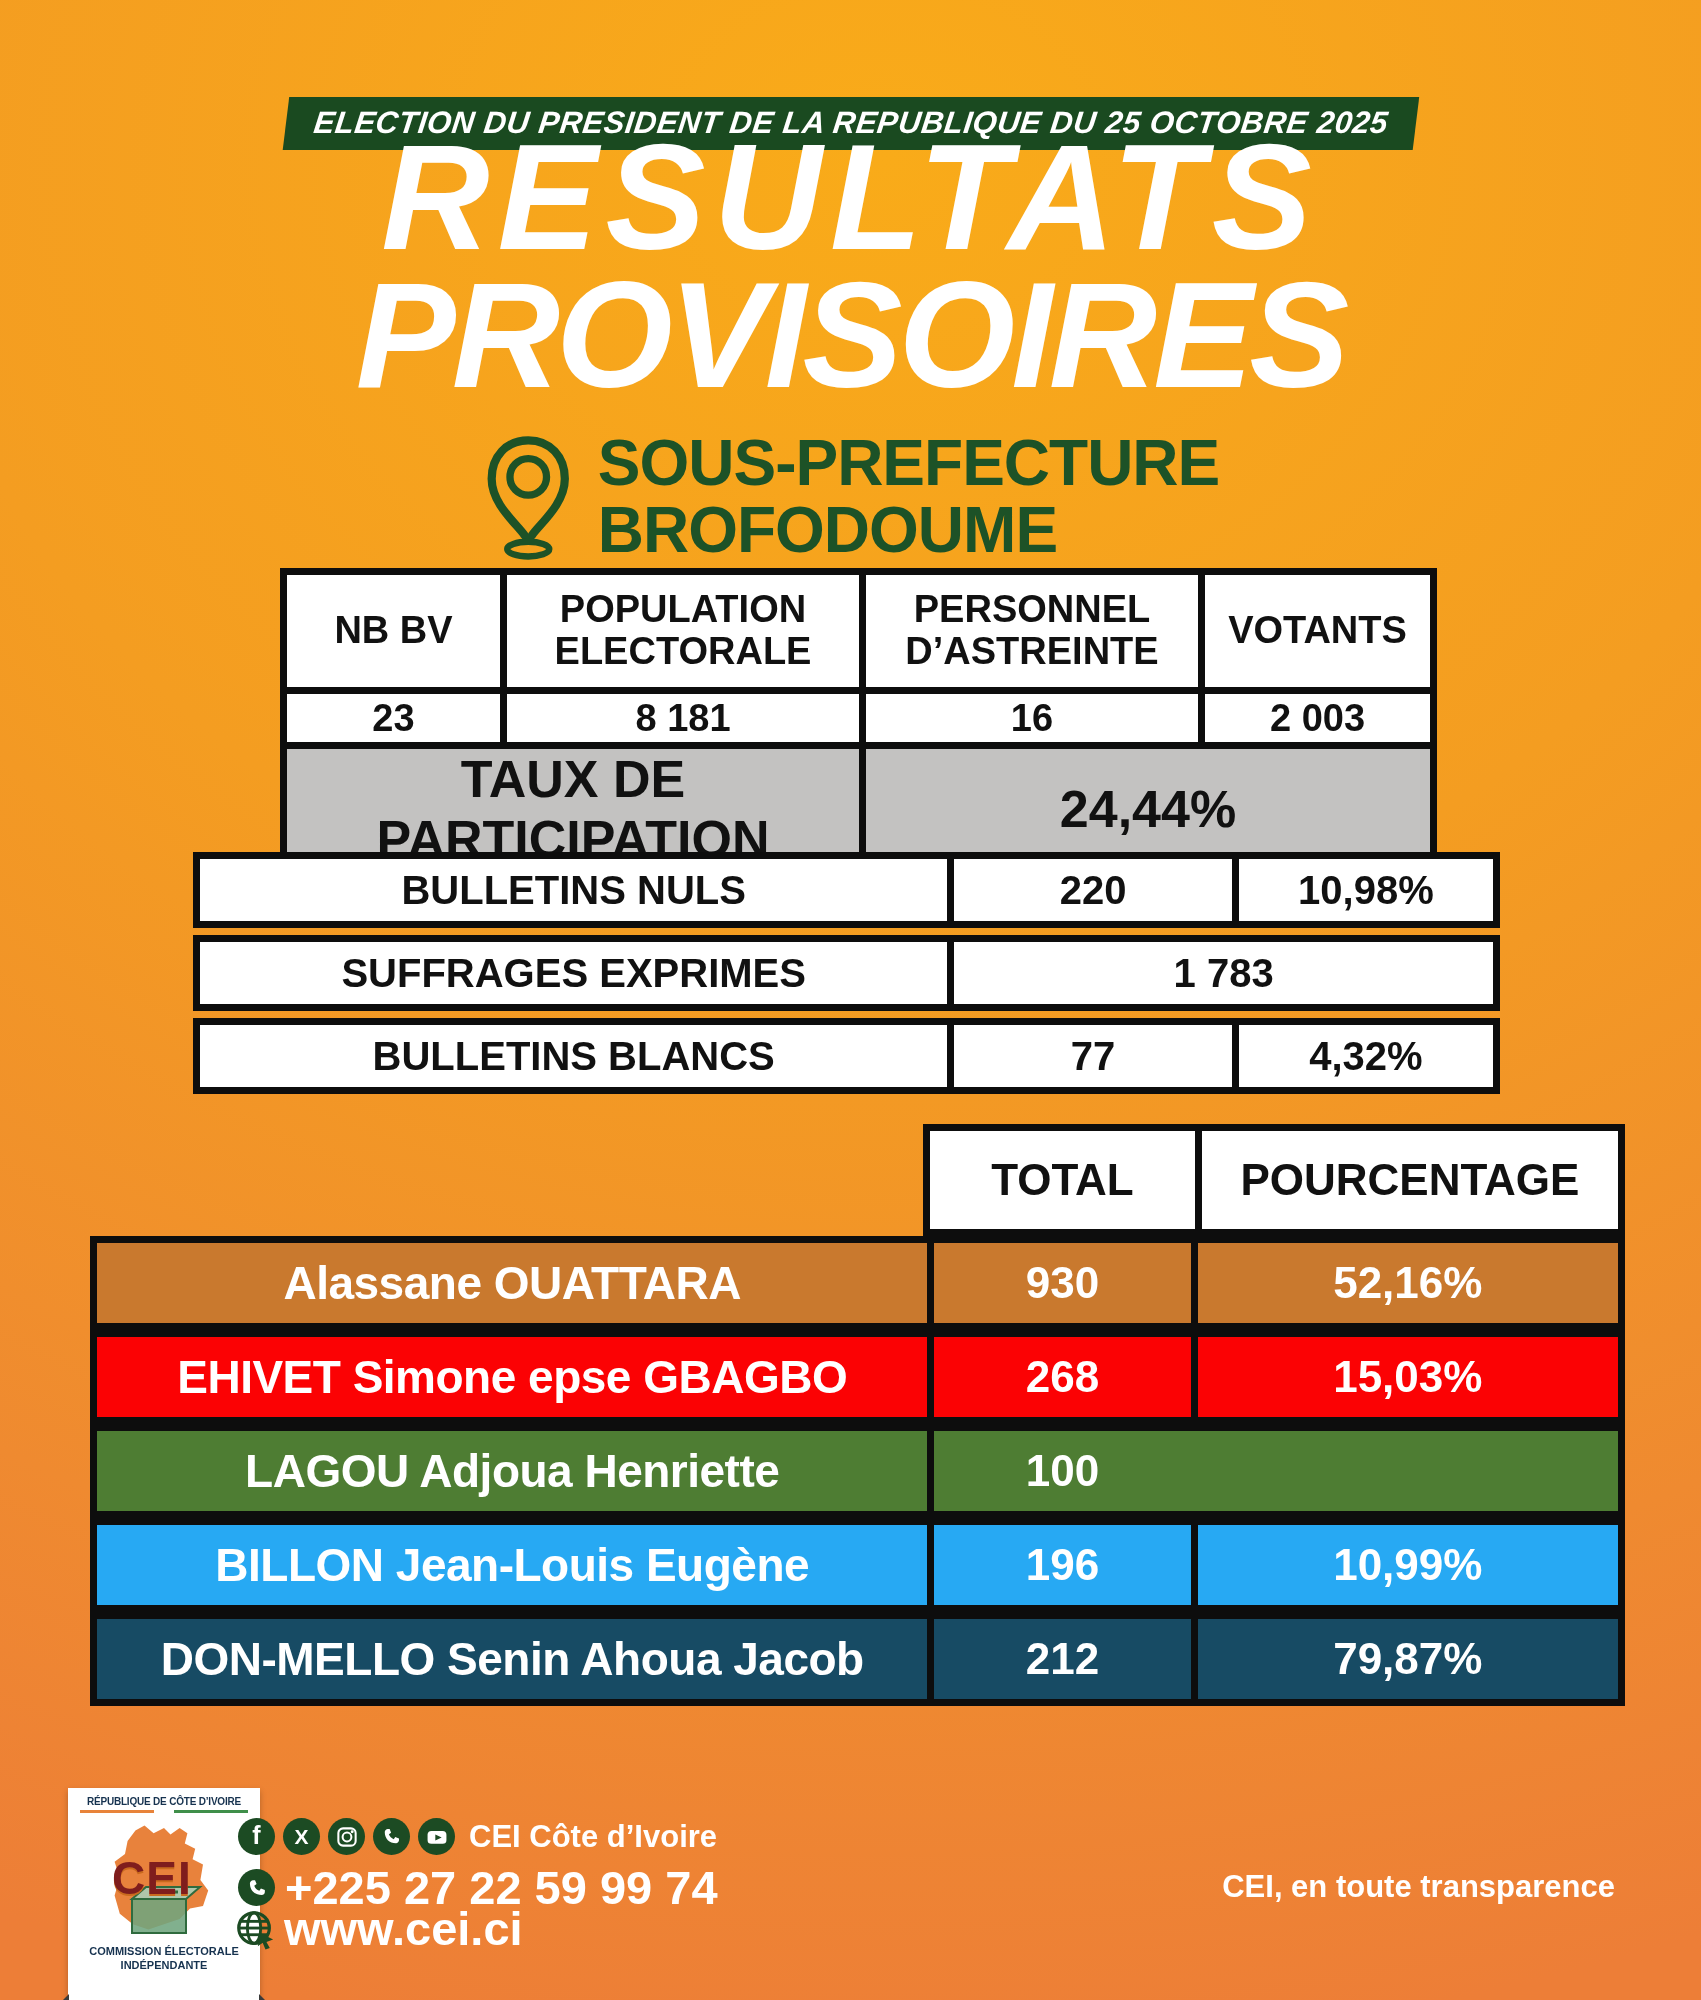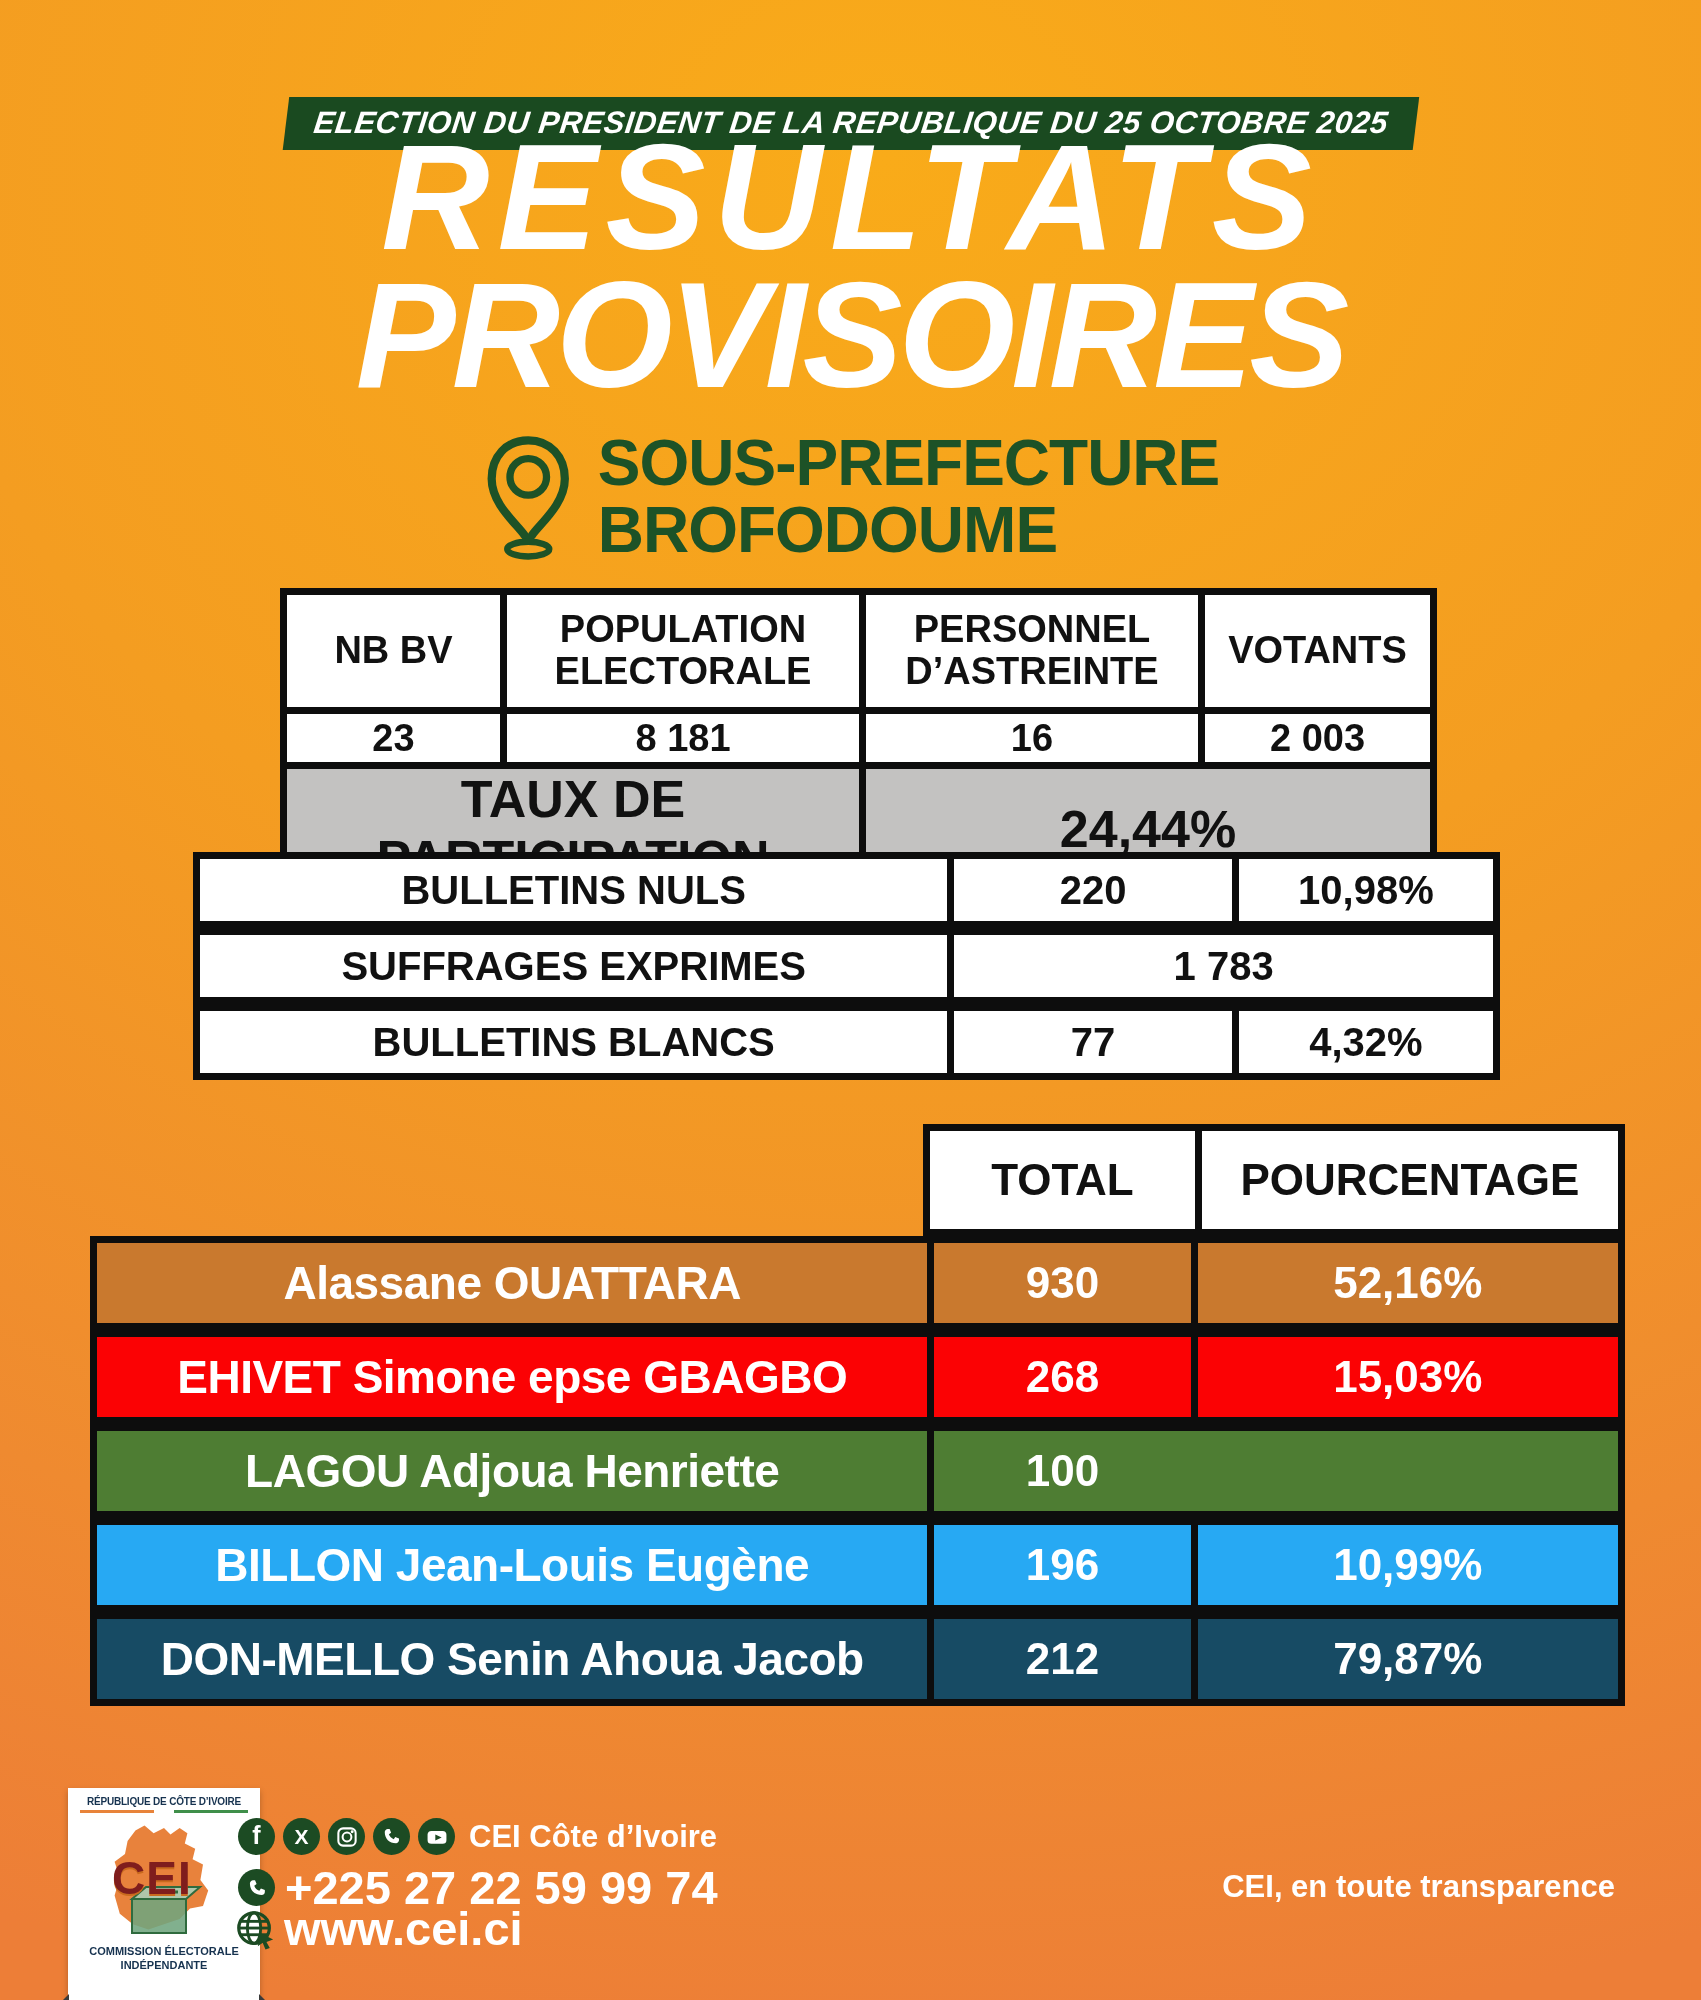--- a/index.html
+++ b/index.html
@@ -24,32 +24,32 @@
   .title .l1 { font-size:150px; letter-spacing:8px; }
   .title .l2 { font-size:150px; letter-spacing:-4px; }
 
   
   .location { position:absolute; top:430px; left:50%; transform:translateX(-50%);
     display:flex; align-items:center; gap:24px; }
   .loc-text { font-weight:bold; color:#1D5227; font-size:64px; line-height:1.05;
     letter-spacing:-1px; }
 
   
-  table.stats { position:absolute; left:280px; top:588px; border-collapse:collapse;
+  table.stats { position:absolute; left:280px; top:568px; border-collapse:collapse;
     table-layout:fixed; width:1150px; }
   table.stats th, table.stats td {
     border:7px solid #0D0D0D; background:#fff; text-align:center;
     font-weight:bold; color:#111; padding:0 4px; }
   table.stats th { font-size:38px; line-height:1.1; height:112px; }
   table.stats td.val { font-size:38px; height:48px; }
   table.stats tr.gray td { background:#C3C2C1; font-size:52px; height:59px; }
 
   
   .ballots { position:absolute; left:193px; top:852px; width:1307px; }
-  .brow { display:flex; height:76px; margin-bottom:0; box-sizing:border-box;
+  .brow { display:flex; height:76px; margin-bottom:7px; box-sizing:border-box;
     border:7px solid #0D0D0D; background:#fff; }
   .brow .cell { display:flex; align-items:center; justify-content:center;
     font-weight:bold; font-size:40px; color:#111; box-sizing:border-box; }
   .brow .lbl { flex:0 0 57.8%; }
   .brow .cnt { flex:0 0 22%; border-left:7px solid #0D0D0D; }
   .brow .pct { flex:1; border-left:7px solid #0D0D0D; }
   .brow .merged { flex:1; border-left:7px solid #0D0D0D; }
 
   
   .res-header { position:absolute; left:923px; top:1124px; width:702px; height:112px;

